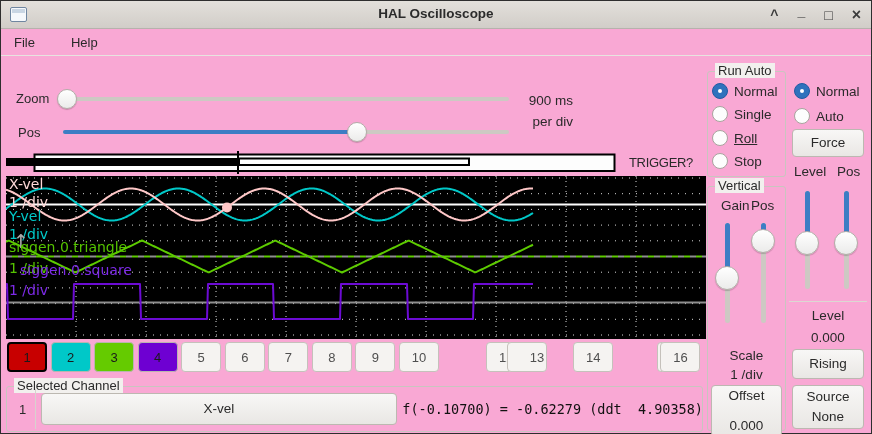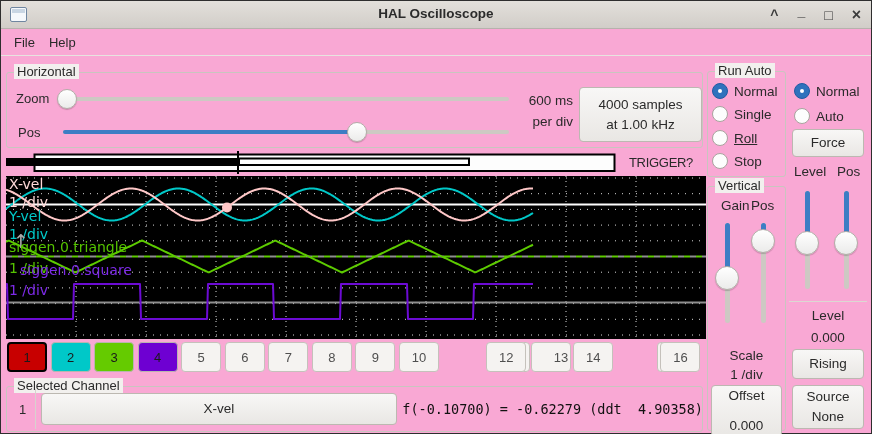--- a/index.html
+++ b/index.html
@@ -6,21 +6,21 @@
   body{width:872px;height:434px;overflow:hidden;font-family:"Liberation Sans",sans-serif;}
   #app{position:relative;width:872px;height:434px;background:#f9a8d4;border:1px solid #2e2e2e;box-sizing:border-box;}
   
   .titlebar{position:absolute;left:0;top:0;width:100%;height:28px;background:linear-gradient(#e3e0db,#d1cdc8);border-bottom:1px solid #b6b2ac;box-sizing:border-box;}
   .win-icon{position:absolute;left:9px;top:6px;width:17px;height:15px;background:#f5f8fb;border:1px solid #6f86a0;border-radius:2px;box-sizing:border-box;}
   .win-icon::after{content:"";position:absolute;left:1px;top:1px;right:1px;height:4px;background:#c9d6e3;}
   .win-title{position:absolute;left:0;right:0;top:5px;text-align:center;font-weight:bold;font-size:13.5px;color:#2b2b2b;}
   .win-controls{position:absolute;right:10px;top:0;height:28px;display:flex;align-items:center;gap:19px;color:#3c3c3c;font-size:14px;font-weight:bold;}
   .win-controls span{cursor:default;line-height:28px;}
   
-  .menubar{position:absolute;left:0;top:28px;width:100%;height:27px;display:flex;align-items:center;gap:14px;padding-left:13px;font-size:13px;color:#2a2a2a;border-bottom:1px solid #e7e4df;box-sizing:border-box;}
+  .menubar{position:absolute;left:0;top:28px;width:100%;height:27px;display:flex;align-items:center;gap:36px;padding-left:13px;font-size:13px;color:#2a2a2a;border-bottom:1px solid #e7e4df;box-sizing:border-box;}
   
   .frame{position:absolute;border:1px solid #c9c5bf;border-radius:3px;box-sizing:border-box;}
   .frame-label{position:absolute;top:-9px;left:7px;background:#f2f0ee;padding:0 3px;font-size:13px;color:#2a2a2a;white-space:nowrap;}
   .lbl{position:absolute;font-size:13px;color:#2a2a2a;white-space:nowrap;}
   .lbl2{position:absolute;font-size:13.5px;color:#2a2a2a;white-space:nowrap;}
   .ctr{text-align:center;}
   .rt{text-align:right;}
   
   .btn{position:absolute;background:linear-gradient(#f8f7f6,#e9e7e4);border:1px solid #bcb8b1;border-radius:4px;color:#2a2a2a;font-size:13.5px;display:flex;flex-direction:column;align-items:center;justify-content:center;line-height:20px;box-sizing:border-box;cursor:default;}
   
@@ -62,37 +62,30 @@
       <span>□</span>
       <span style="font-size:16px;">×</span>
     </div>
   </div>
 
   <div class="menubar">
     <span>File</span>
     <span>Help</span>
   </div>
 
-  <div class="frame" style="left:5px;top:71px;width:697px;height:76px;">
-    <div class="frame-label">Horizontal</div>
-  </div>
   <div class="lbl" style="left:15px;top:90px;">Zoom</div>
   <div class="htrack" style="left:56px;top:96px;width:452px;"></div>
   <div class="shandle" style="left:56px;top:88px;"></div>
   <div class="lbl" style="left:17px;top:124px;">Pos</div>
   <div class="htrack" style="left:62px;top:129px;width:446px;"></div>
   <div class="hfill" style="left:62px;top:129px;width:294px;"></div>
   <div class="shandle" style="left:346px;top:121px;"></div>
   <div class="lbl2 rt" style="left:505px;top:89px;width:67px;line-height:21px;">
-    <div>600 ms</div>
+    <div>900 ms</div>
     <div>per div</div>
-  </div>
-  <div class="btn" style="left:578px;top:86px;width:123px;height:55px;">
-    <div>4000 samples</div>
-    <div>at 1.00 kHz</div>
   </div>
 
   <svg id="trigbar" viewBox="0 0 700 27">
     <rect x="28.5" y="5.5" width="580" height="16.5" fill="#fdfdfd" stroke="#000" stroke-width="2"></rect>
     <rect x="0" y="9" width="232" height="8" fill="#000"></rect>
     <rect x="233" y="9.5" width="230" height="6.5" fill="#fff" stroke="#000" stroke-width="2"></rect>
     <line x1="232" y1="2" x2="232" y2="25" stroke="#000" stroke-width="2"></line>
   </svg>
   <div class="lbl ctr" style="left:618px;top:154px;width:84px;letter-spacing:-0.3px;">TRIGGER?</div>
 
@@ -145,21 +138,21 @@
       <div class="chbtn" style="left: 93.12px; background: rgb(101, 203, 0); color: rgb(26, 26, 26); border: 1px solid rgb(185, 181, 175);">3</div>
       <div class="chbtn" style="left: 136.68px; background: rgb(110, 0, 210); color: rgb(26, 26, 26); border: 1px solid rgb(185, 181, 175);">4</div>
       <div class="chbtn" style="left: 180.24px;">5</div>
       <div class="chbtn" style="left: 223.8px;">6</div>
       <div class="chbtn" style="left: 267.36px;">7</div>
       <div class="chbtn" style="left: 310.92px;">8</div>
       <div class="chbtn" style="left: 354.48px;">9</div>
       <div class="chbtn" style="left: 398.04px;">10</div>
       <div class="chbtn" style="left: 441.6px; margin-left: 47px;">11</div>
       <div class="chbtn" style="left: 485.16px;">12</div>
-      <div class="chbtn" style="left: 530px; padding-left: 20px;">13</div>
+      <div class="chbtn" style="left: 506px; padding-left: 20px;">13</div>
       <div class="chbtn" style="left: 572.28px;">14</div>
       <div class="chbtn" style="left: 615.84px; margin-left: 40px;">15</div>
       <div class="chbtn" style="left: 659.4px;">16</div>
     </div>
 
   <div class="frame" style="left:5px;top:385px;width:697px;height:46px;">
     <div class="frame-label">Selected Channel</div>
   </div>
   <div class="lbl" style="left:18px;top:401px;">1</div>
   <div class="vdiv" style="left:34px;top:388px;height:40px;"></div>

